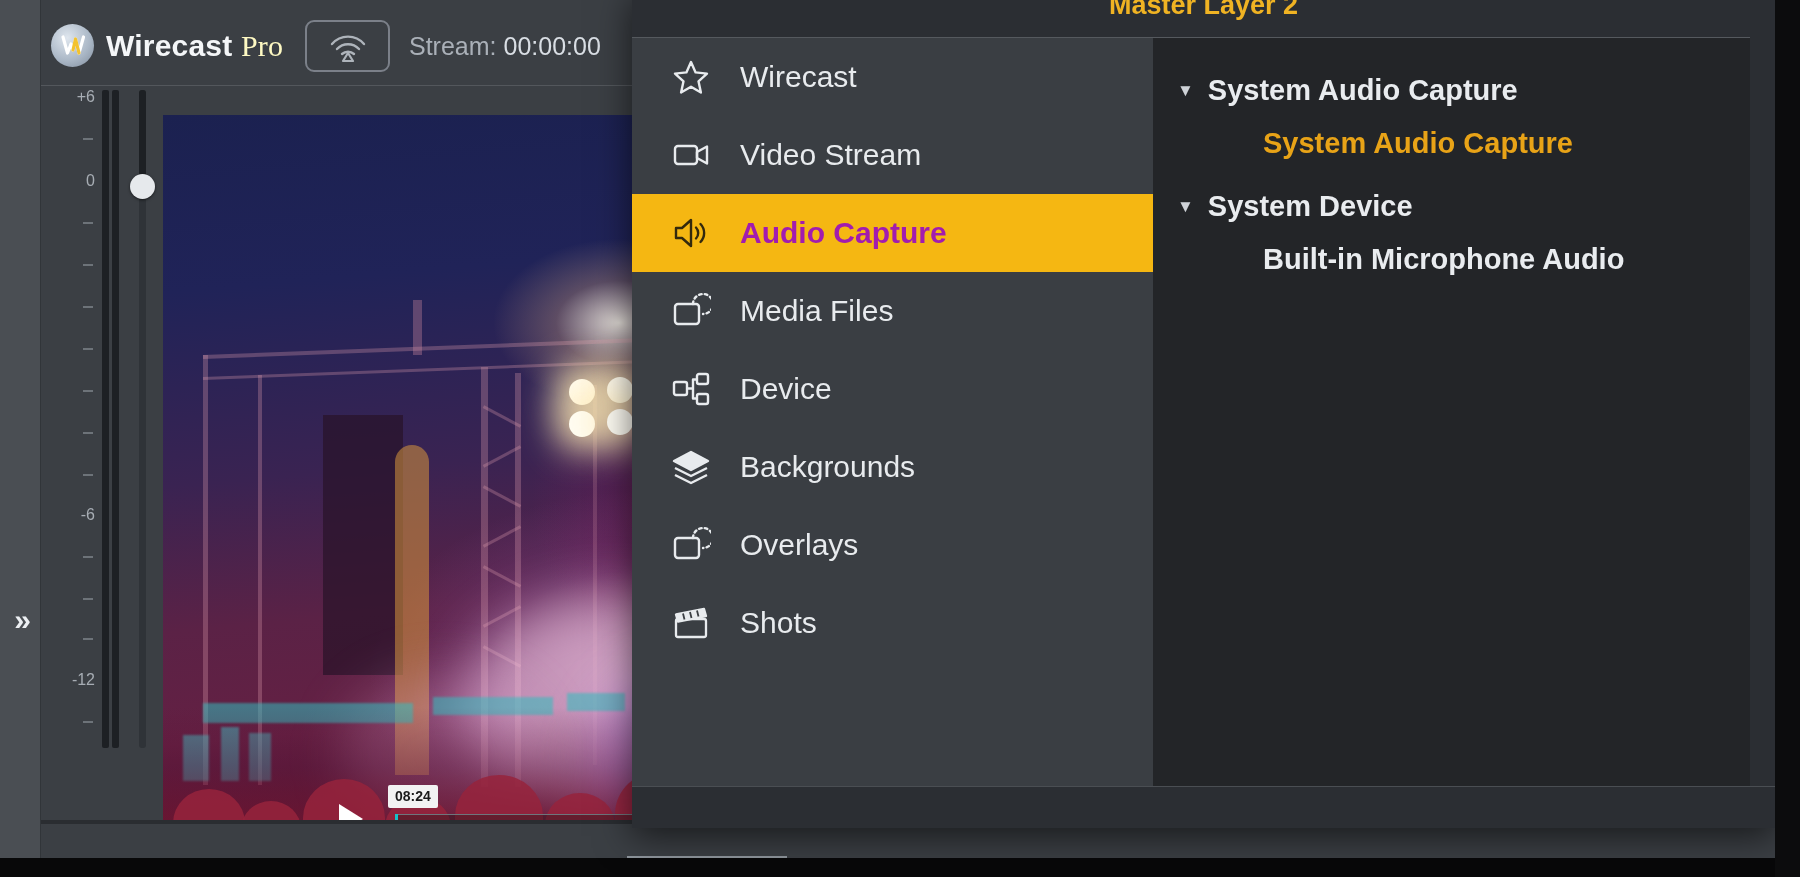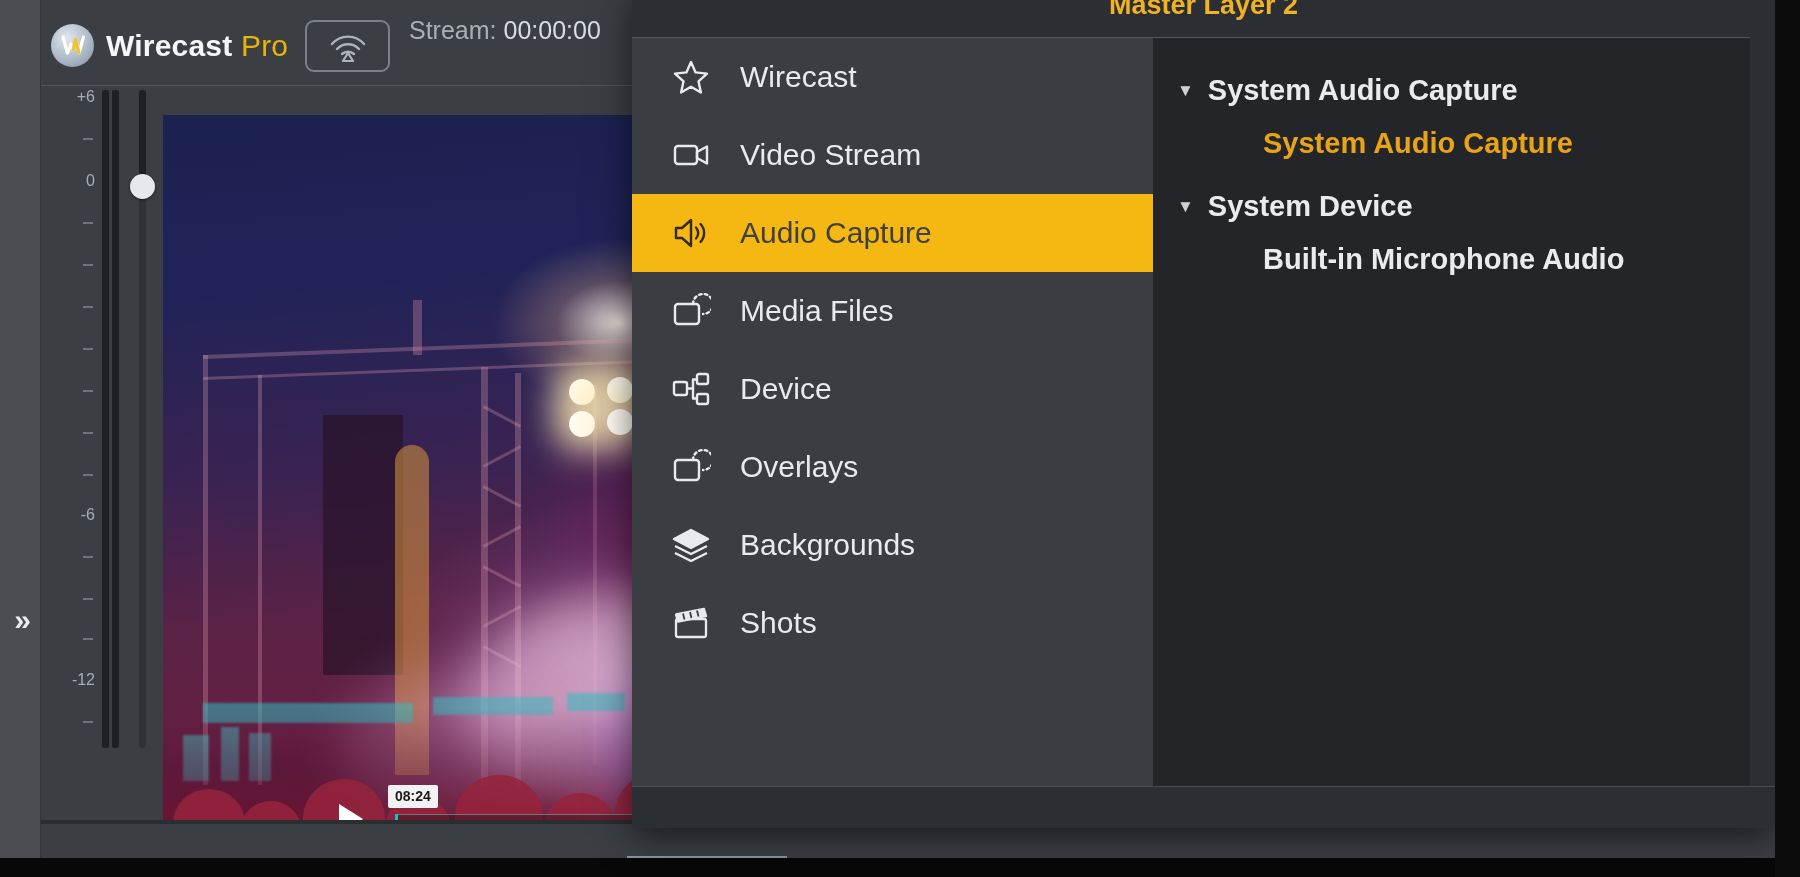--- a/index.html
+++ b/index.html
@@ -43,30 +43,30 @@
     display: flex; align-items: center; gap: 12px;
   }
   .wc-logo {
     width: 43px; height: 43px; border-radius: 50%;
     background: radial-gradient(circle at 38% 32%, #dfe6ee 0%, #aab7c6 58%, #7e8b9b 100%);
     display: flex; align-items: center; justify-content: center;
     position: relative;
   }
   .wc-logo svg { display: block; }
   .wc-apptitle { font-size: 30px; color: #f4f6f8; font-weight: 700; letter-spacing: .2px;}
-  .wc-apptitle .light { font-weight: 400; color: #eab308; }
+  .wc-apptitle .light { font-weight: 400; color: #fef9c3; font-family: Liberation Serif, serif; }
   .wc-streambtn {
     position: absolute; left: 264px; top: 20px;
     width: 85px; height: 52px;
     border: 2px solid #7b8089; border-radius: 9px;
     display: flex; align-items: center; justify-content: center;
     cursor: pointer;
   }
   .wc-streamtime {
-    position: absolute; left: 368px; top: 16px;
+    position: absolute; left: 368px; top: 32px;
     font-size: 25px; color: #b9bfc6; white-space: nowrap;
   }
   .wc-streamtime .lbl { color: #aab0b8; }
   .wc-streamtime .val { color: #d9dee4; }
 
   
   .meter-zone { position: absolute; left: 2px; top: 86px; width: 140px; height: 680px; }
   .meter-scale { position: absolute; left: 0; top: 0; width: 58px; height: 660px; }
   .tick-label {
     position: absolute; right: 6px;
@@ -210,21 +210,21 @@
   .cat-list {
     position: absolute; left: 0; top: 48px; width: 521px; bottom: 42px;
     background: #3a3e43;
     overflow: hidden;
   }
   .cat-item {
     position: relative; display: flex; align-items: center;
     height: 78px; padding-left: 38px; gap: 28px;
     color: #e8ebee; font-size: 30px; cursor: pointer;
   }
-  .cat-item.active { background: #f5b712; color: #404040; }
+  .cat-item.active { background: #f5b712; color: #a21caf; font-weight: bold; }
   .cat-item .ico { width: 42px; display: flex; align-items: center; justify-content: center; }
   .cat-item .lbl { line-height: 1; }
 
   .src-pane {
     position: absolute; left: 521px; top: 48px; right: 25px; bottom: 42px;
     background: #232528;
     padding: 26px 0 0 0;
     overflow: hidden;
   }
   .src-group-head {
@@ -498,38 +498,38 @@
                 <path d="M16 19.5h6v-9h4M22 19.5v10h4"></path>
               </g>
             </svg>
           </span>
           <span class="lbl">Device</span>
         </div>
         <div class="cat-item">
           <span class="ico">
             <svg width="40" height="40" viewBox="0 0 40 40" aria-hidden="true">
               <g fill="none" stroke="#e8ebee" stroke-width="2.4" stroke-linejoin="round">
-                <rect x="4" y="13" width="24" height="20" rx="3"></rect>
-                <path d="M22 13 a10 10 0 1 1 10 10" stroke-dasharray="2.6 3.2" stroke-linecap="round"></path>
-              </g>
-            </svg>
-          </span>
-          <span class="lbl">Overlays</span>
-        </div>
-        <div class="cat-item">
-          <span class="ico">
-            <svg width="40" height="40" viewBox="0 0 40 40" aria-hidden="true">
-              <g fill="none" stroke="#e8ebee" stroke-width="2.4" stroke-linejoin="round">
                 <path d="M20 5 L37 14 L20 23 L3 14 Z" fill="#e8ebee"></path>
                 <path d="M4 21 L20 29 L36 21"></path>
                 <path d="M4 28 L20 36 L36 28"></path>
               </g>
             </svg>
           </span>
           <span class="lbl">Backgrounds</span>
+        </div>
+        <div class="cat-item">
+          <span class="ico">
+            <svg width="40" height="40" viewBox="0 0 40 40" aria-hidden="true">
+              <g fill="none" stroke="#e8ebee" stroke-width="2.4" stroke-linejoin="round">
+                <rect x="4" y="13" width="24" height="20" rx="3"></rect>
+                <path d="M22 13 a10 10 0 1 1 10 10" stroke-dasharray="2.6 3.2" stroke-linecap="round"></path>
+              </g>
+            </svg>
+          </span>
+          <span class="lbl">Overlays</span>
         </div>
         <div class="cat-item">
           <span class="ico">
             <svg width="40" height="40" viewBox="0 0 40 40" aria-hidden="true">
               <g fill="none" stroke="#e8ebee" stroke-width="2.3" stroke-linejoin="round">
                 <rect x="5" y="16" width="30" height="18" rx="2"></rect>
                 <path d="M5 11.5 L33 6 L35 13 L7 18.5 Z" fill="#e8ebee"></path>
                 <path d="M12 10.5 l1.5 6M19 9 l1.5 6M26 7.5 l1.5 6" stroke="#3a3e43" stroke-width="1.8"></path>
               </g>
             </svg>

